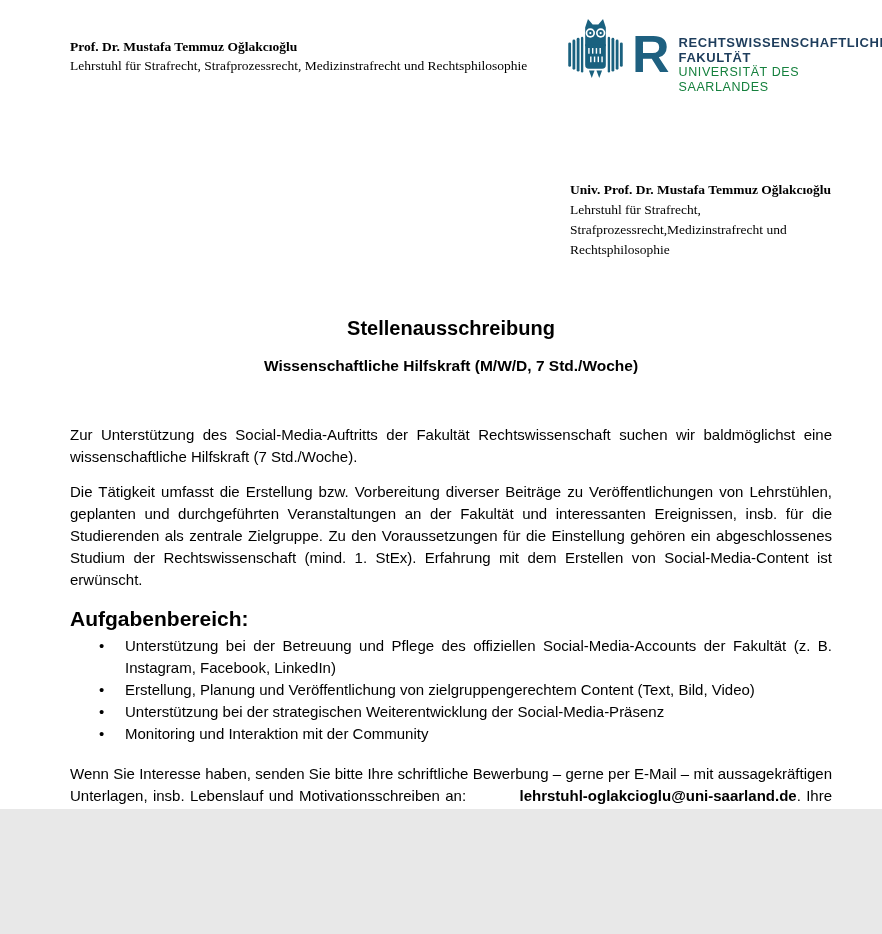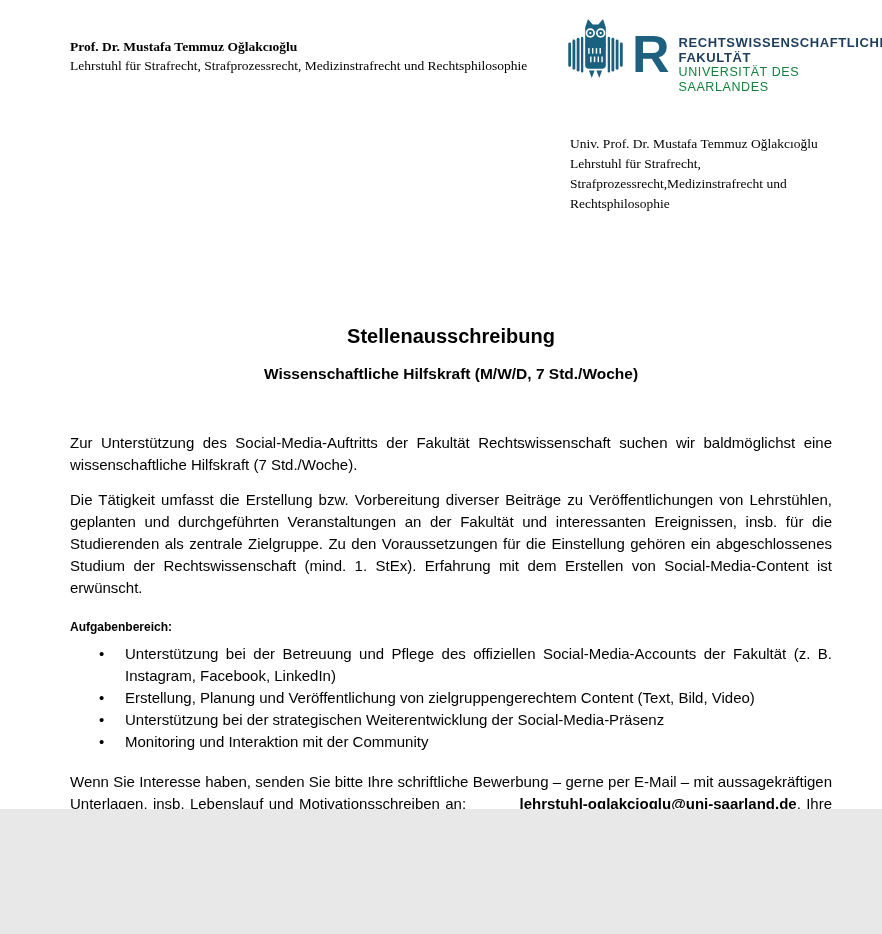--- a/index.html
+++ b/index.html
@@ -64,27 +64,27 @@
   
   .contact {
     position: absolute;
     top: 134px;
     left: 570px;
     font-family: "Liberation Serif", serif;
     font-size: 13.5px;
     line-height: 20px;
     color: #000;
   }
-  .contact .contact-name { font-weight: normal; }
+  .contact .contact-name { font-weight: bold; margin-top: 46px; }
   .contact .addr-group { margin-top: 20px; }
 
   
   .content {
     position: absolute;
-    top: 324px;
+    top: 316px;
     left: 70px;
     width: 762px;
     font-family: "Liberation Sans", sans-serif;
     font-size: 15px;
     line-height: 22px;
     color: #000;
   }
   .doc-title {
     font-size: 20px;
     line-height: 24px;
@@ -96,21 +96,21 @@
     font-size: 15.5px;
     line-height: 20px;
     font-weight: bold;
     text-align: center;
   }
   .para { text-align: justify; }
   .para-intro { margin-top: 48px; }
   .para-desc  { margin-top: 13px; }
   .tasks-heading {
     margin-top: 18px;
-    font-size: 12px;
+    font-size: 21px;
     line-height: 20px;
     font-weight: bold;
   }
   .tasks-list {
     margin-top: 6px;
     list-style: none;
     padding-left: 55px;
   }
   .tasks-list li {
     position: relative;

